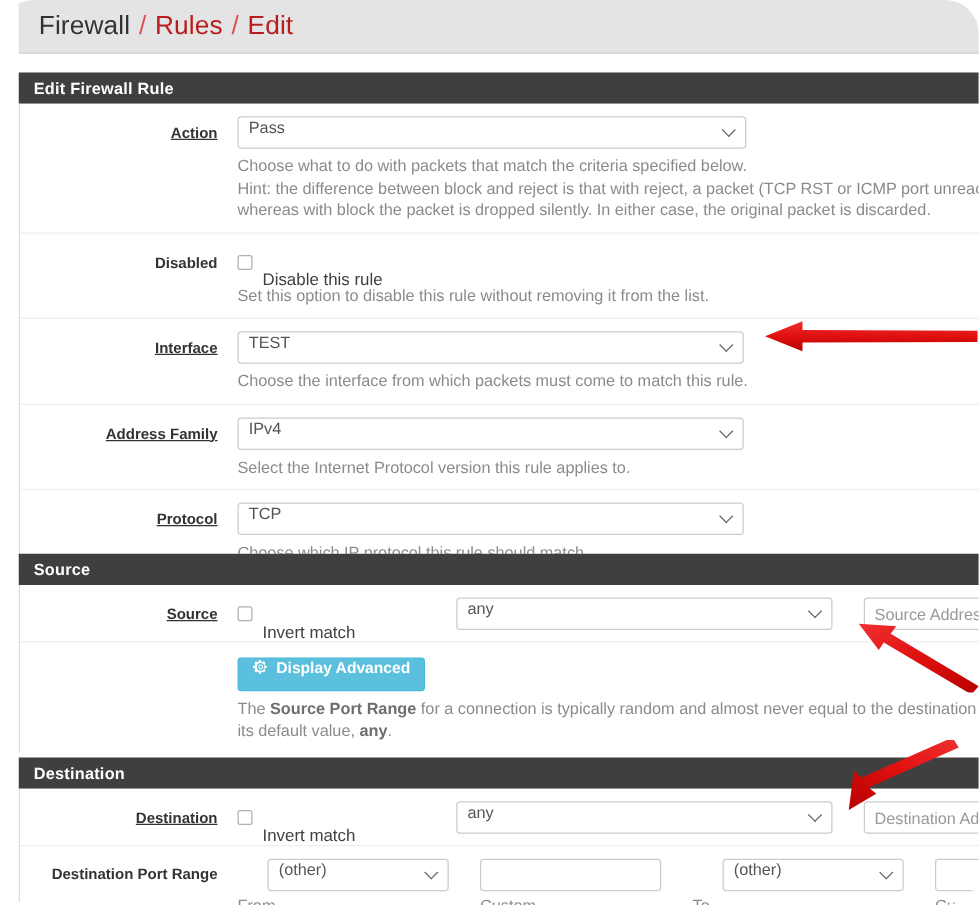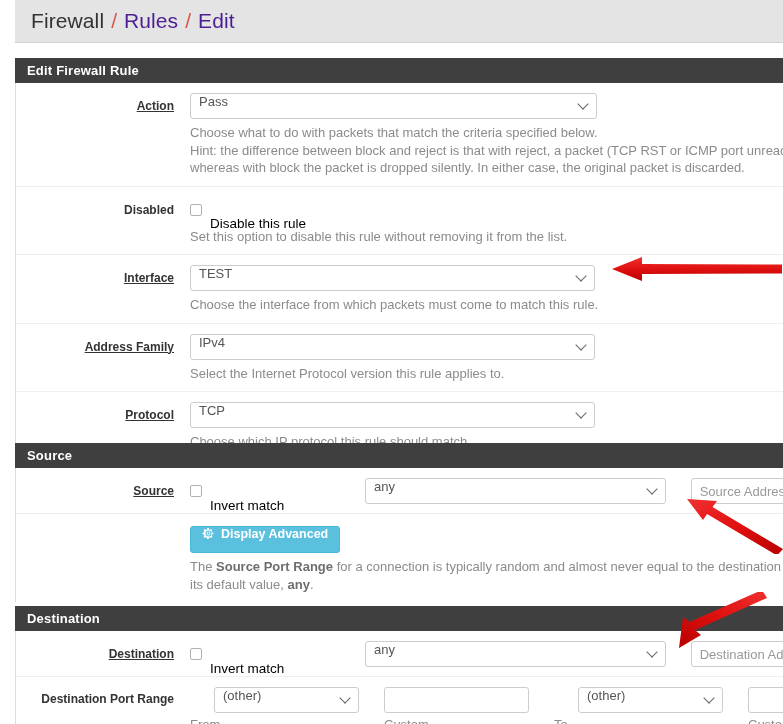--- a/index.html
+++ b/index.html
@@ -11,41 +11,42 @@
     background: #ffffff;
     font-family: "Liberation Sans", sans-serif;
   }
 
   #viewport {
     position: relative;
     width: 783px;
     height: 724px;
     overflow: hidden;
     background: #ffffff;
+    border-radius: 27px;
   }
 
   
   .breadcrumb-bar {
     position: absolute;
     left: 15px;
     top: 0;
     width: 820px;
     height: 43px;
     background: #e4e4e4;
     border-bottom: 1px solid #d2d2d2;
     display: flex;
     align-items: center;
     padding-left: 16px;
   }
   .crumb {
     font-size: 21px;
     color: #333333;
     letter-spacing: 0.1px;
   }
-  .crumb.link { color: #4c1d95; }
+  .crumb.link { color: #b91c1c; }
   .crumb-sep {
     font-size: 21px;
     color: #d9534f;
     margin: 0 7px;
   }
 
   
   .panel {
     position: absolute;
     left: 15px;
@@ -163,21 +164,21 @@
   .cbox {
     width: 12px;
     height: 12px;
     border: 1px solid #b0b0b0;
     border-radius: 2px;
     background: #ffffff;
     flex: 0 0 12px;
   }
   .cblabel {
     font-size: 13.5px;
-    color: #000000;
+    color: #404040;
     margin-left: 8px;
     white-space: nowrap;
     margin-top: 28px;
   }
 
   
   .btn-adv {
     display: inline-flex;
     gap: 6px;
     height: 27px;

